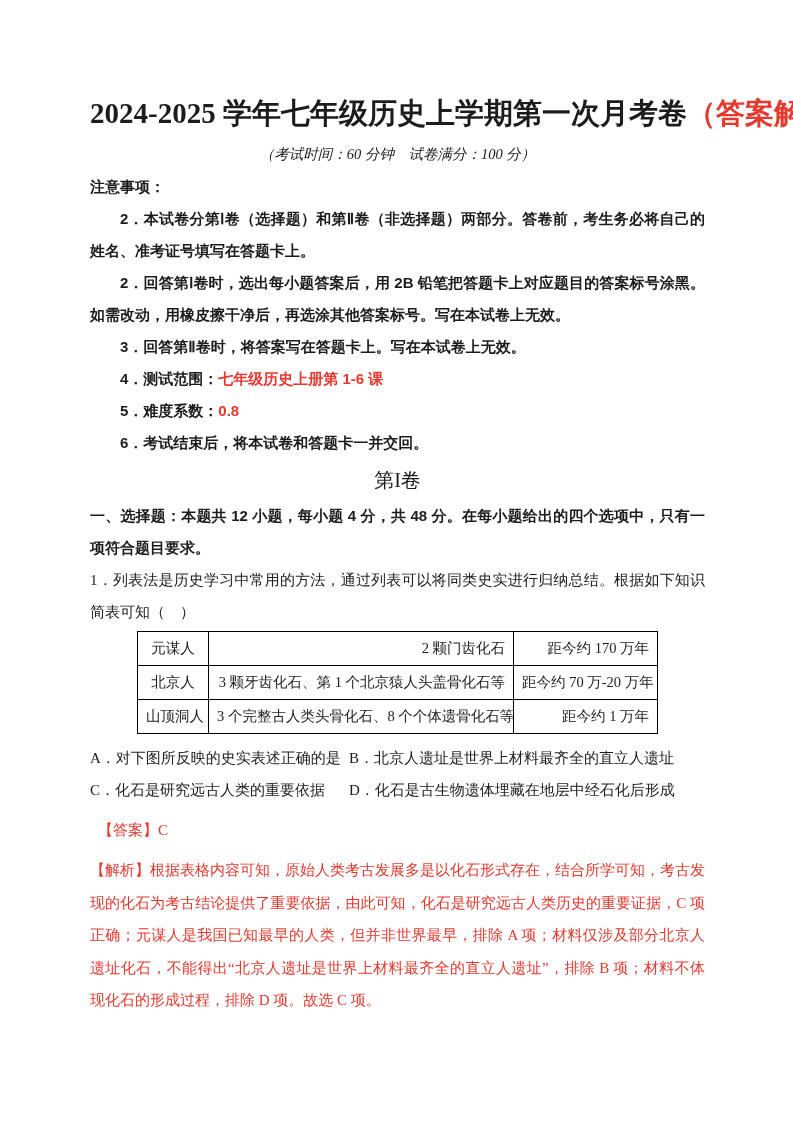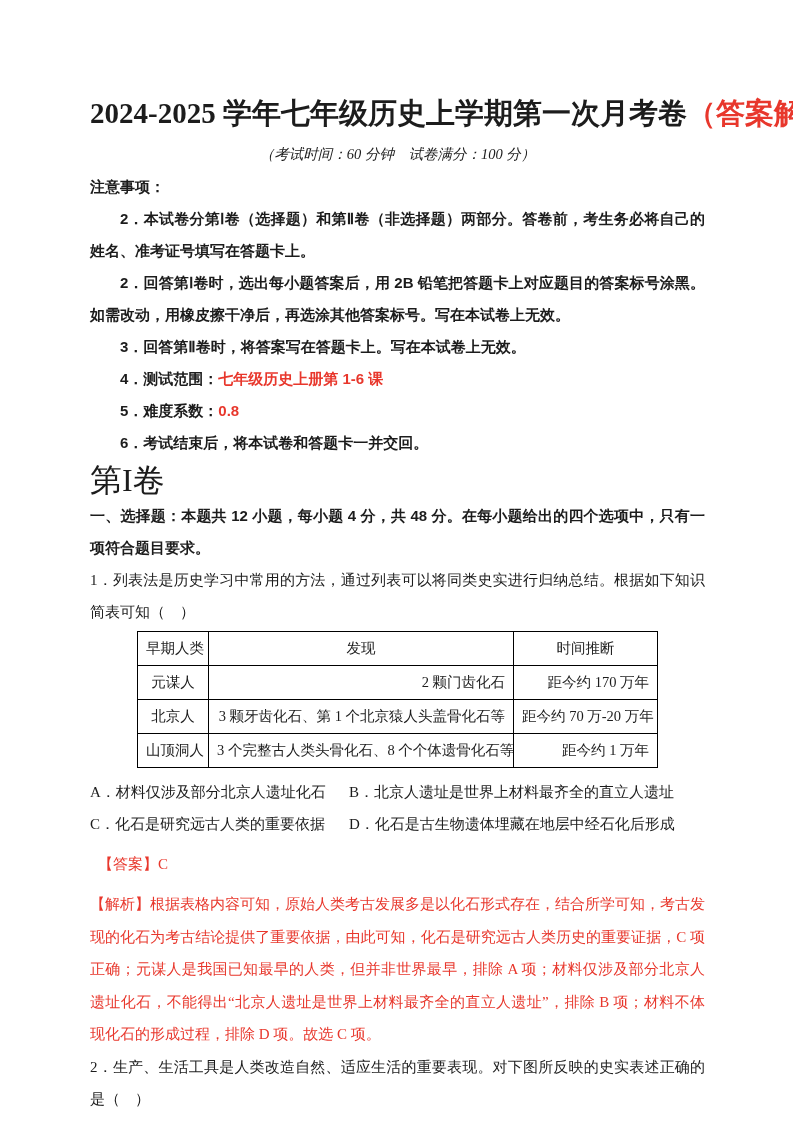--- a/index.html
+++ b/index.html
@@ -25,23 +25,23 @@
   }
 
   .hei { font-family: "Liberation Sans", sans-serif; font-weight: 600; }
 
   .notice-head { margin: 6px 0 0; line-height: 32px; font-size: 15px; }
   .notice-item { margin: 0; line-height: 32px; font-size: 15px; text-align: justify; }
   .indent { text-indent: 2em; }
   .red { color: var(--red); }
 
   .part-heading {
-    margin: 2px 0 0; 
+    margin: 2px 0 0; text-align: center;
     font-family: "Liberation Serif", serif;
-    font-size: 32px; font-weight: 500; line-height: 38px;
+    font-size: 20px; font-weight: 500; line-height: 38px;
   }
 
   .section-title { margin: 1px 0 0; line-height: 32px; font-size: 15px; text-align: justify; }
   .stem { margin: 0; line-height: 32px; font-size: 15px; text-align: justify; }
 
   table.qtable {
     border-collapse: collapse; table-layout: fixed;
     width: 520px; margin: 3px 0 0 47px; font-size: 14.5px;
   }
   table.qtable td, table.qtable th {
@@ -96,52 +96,46 @@
   <p class="stem">1．列表法是历史学习中常用的方法，通过列表可以将同类史实进行归纳总结。根据如下知识简表可知（　）</p>
 
   <table class="qtable">
     <colgroup>
       <col class="col-a">
         <col class="col-b">
         <col class="col-c">
     </colgroup>
     <tbody>
       <tr>
-        <th class="ctr">早期人类</th>
-        <th class="ctr">发现</th>
-        <th class="ctr">时间推断</th>
-      </tr>
-      <tr>
         <td class="ctr">元谋人</td>
         <td class="lft">2 颗门齿化石</td>
         <td class="lft">距今约 170 万年</td>
       </tr>
       <tr>
         <td class="ctr">北京人</td>
         <td class="lft">3 颗牙齿化石、第 1 个北京猿人头盖骨化石等</td>
         <td class="lft">距今约 70 万-20 万年</td>
       </tr>
       <tr>
         <td class="ctr">山顶洞人</td>
         <td class="lft">3 个完整古人类头骨化石、8 个个体遗骨化石等</td>
         <td class="lft">距今约 1 万年</td>
       </tr>
     </tbody>
   </table>
 
   <div class="options">
-    <div class="option">A．材料仅涉及部分北京人遗址化石</div>
+    <div class="option">A．对下图所反映的史实表述正确的是</div>
     <div class="option">B．北京人遗址是世界上材料最齐全的直立人遗址</div>
     <div class="option">C．化石是研究远古人类的重要依据</div>
     <div class="option">D．化石是古生物遗体埋藏在地层中经石化后形成</div>
   </div>
 
   <p class="answer-line">
     <span>【答案】</span><span>C</span>
   </p>
 
   <p class="analysis">
     <span>【解析】</span><span>根据表格内容可知，原始人类考古发展多是以化石形式存在，结合所学可知，考古发现的化石为考古结论提供了重要依据，由此可知，化石是研究远古人类历史的重要证据，C 项正确；元谋人是我国已知最早的人类，但并非世界最早，排除 A 项；材料仅涉及部分北京人遗址化石，不能得出“北京人遗址是世界上材料最齐全的直立人遗址”，排除 B 项；材料不体现化石的形成过程，排除 D 项。故选 C 项。</span>
   </p>
 
-  <p class="stem q2">2．生产、生活工具是人类改造自然、适应生活的重要表现。对下图所反映的史实表述正确的是（　）</p>
 
 </div>
 
 </body></html>

